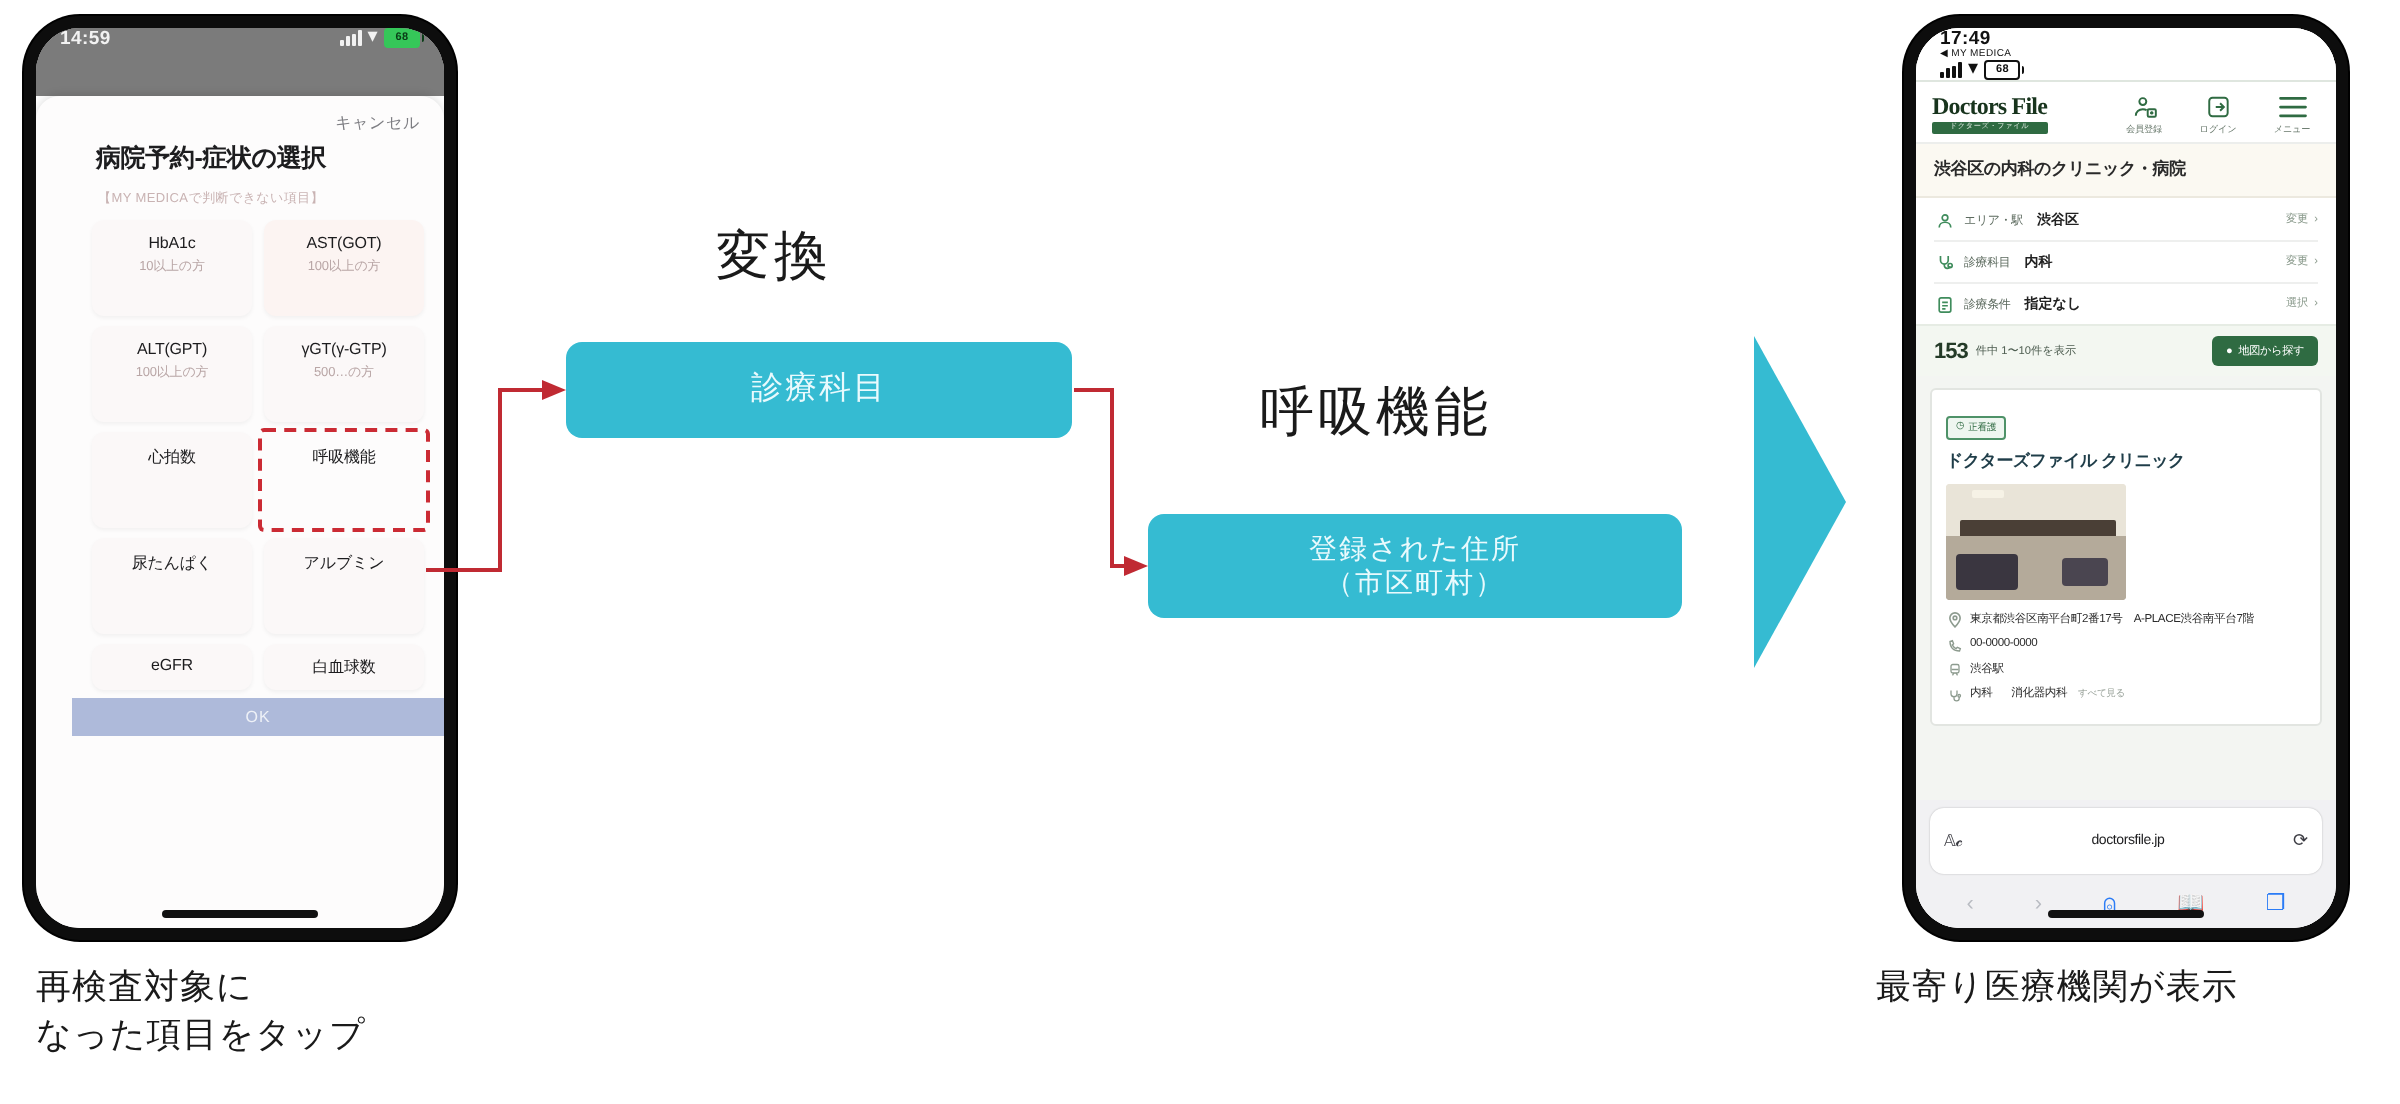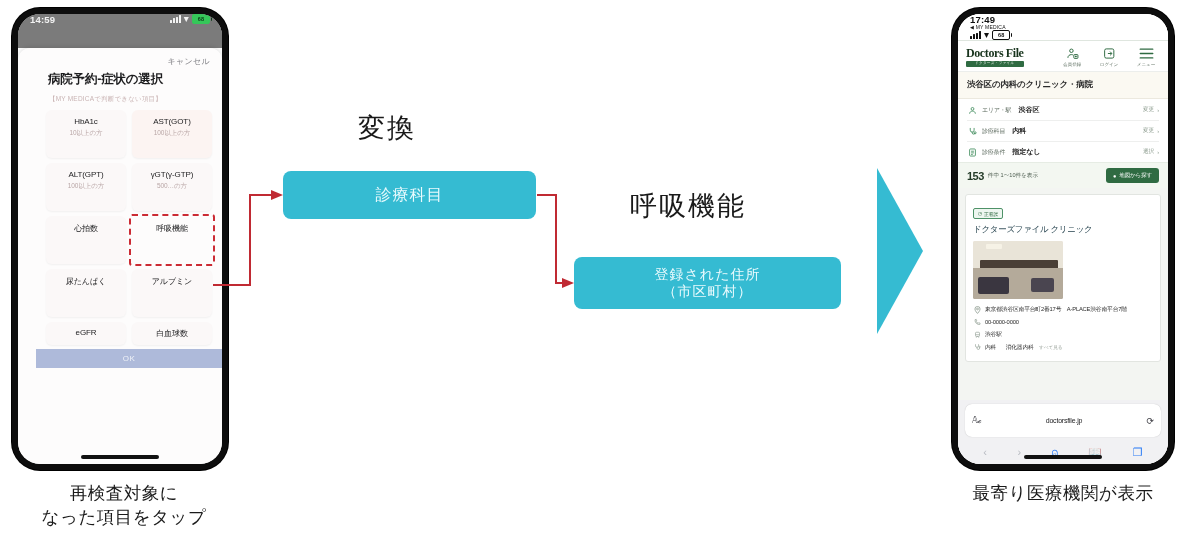--- a/index.html
+++ b/index.html
@@ -144,21 +144,21 @@
     letter-spacing:-.2px;
   }
   .df-body{flex:1;background:#f3f5f2;padding:6px 7px;overflow:hidden;}
   .df-card{background:#fff;border:1px solid #e2e5e1;border-radius:3px;padding:6px 7px;}
   .df-badge{
     display:inline-flex;align-items:center;gap:2px;border:1px solid #4e9268;
     color:#2f6b42;font-size:4.8px;padding:1.5px 4px;border-radius:2px;
     background:#eef6f0;letter-spacing:-.1px;
   }
   .df-cname{
-    font-size:8.5px;font-weight:normal;color:#1f3d49;margin:5px 0 5px 0;
+    font-size:8.5px;font-weight:bold;color:#1f3d49;margin:5px 0 5px 0;
     letter-spacing:-.3px;
   }
   .df-photo{
     width:90px;height:58px;border-radius:2px;overflow:hidden;position:relative;
     background:linear-gradient(180deg,#e8e2d6 0%,#ded6c6 46%,#c9bfae 47%,#a99e8e 100%);
   }
   .df-photo .p-wall{position:absolute;left:0;right:0;top:0;height:46%;background:#e9e4d8;}
   .df-photo .p-panel{position:absolute;left:8%;right:6%;top:32%;height:16%;background:#4a3f36;border-radius:1px;}
   .df-photo .p-floor{position:absolute;left:0;right:0;bottom:0;height:54%;background:#b4aa9a;}
   .df-photo .p-sofa{position:absolute;left:6%;bottom:8%;width:34%;height:30%;background:#3a3640;border-radius:2px;}
@@ -197,21 +197,21 @@
   .flowlabel{position:absolute;color:#1a1a1a;letter-spacing:2px;}
   #label-convert{left:358px;top:110px;font-size:27px;}
   #label-filter{left:630px;top:188px;font-size:27px;}
 
   .bigarrow{
     position:absolute;left:877px;top:168px;width:46px;height:166px;
   }
   .bigarrow svg{display:block;}
 
   .caption{
-    position:absolute;text-align:center;color:#1a1a1a;
+    position:absolute;color:#1a1a1a;
     font-size:17.5px;line-height:1.35;letter-spacing:.5px;
   }
   #caption-left{left:18px;top:482px;width:212px;}
   #caption-right{left:938px;top:482px;width:250px;}
 
   .connectors{position:absolute;inset:0;pointer-events:none;}
 </style>
 </head>
 <body>
 

